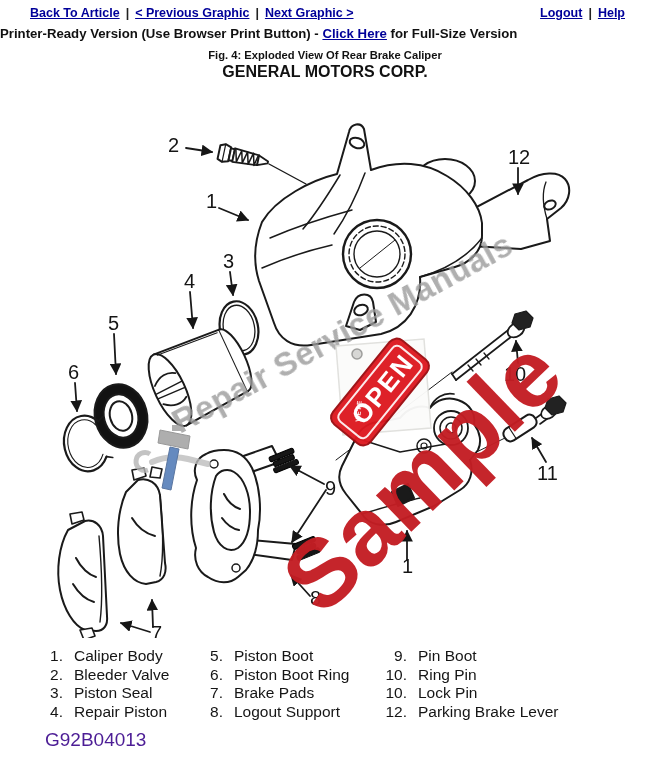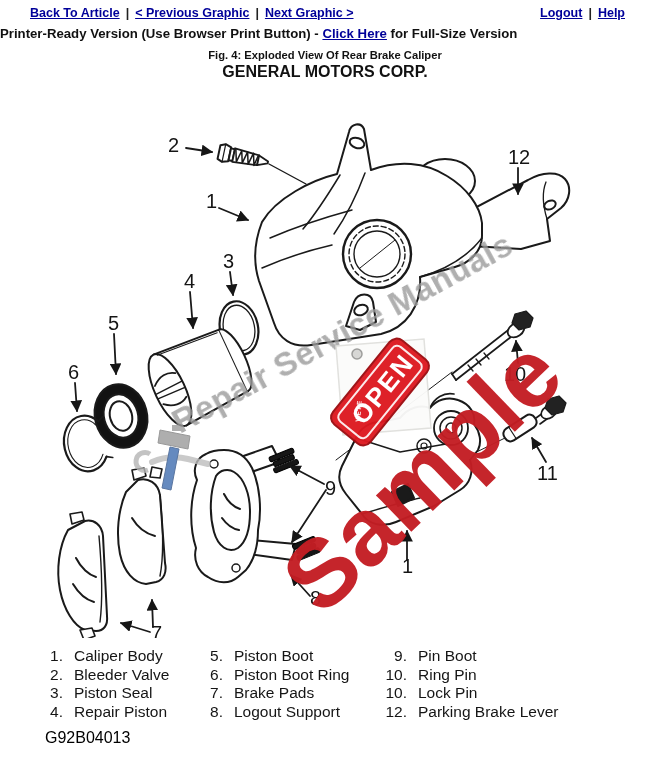--- a/index.html
+++ b/index.html
@@ -30,21 +30,21 @@
   .legend-col{position:absolute;font-size:15.5px;color:#151515;line-height:18.5px;}
   #lcol1{left:45px;top:647px;}
   #lcol2{left:205px;top:647px;}
   #lcol3{left:380px;top:647px;}
   .lrow{display:flex;}
   .lnum{display:inline-block;text-align:right;white-space:pre;}
   #lcol1 .lnum,#lcol2 .lnum{width:18px;}
   #lcol3 .lnum{width:27px;}
   .llab{margin-left:11px;white-space:nowrap;}
 
-  .docnum{position:absolute;left:45px;top:729px;font-size:16px;color:#000000;}
+  .docnum{position:absolute;left:45px;top:729px;font-size:19px;color:#4c1d95;}
 </style>
 </head>
 <body>
 
 <div id="page">
 
   <div class="nav">
     <div class="navgroup">
       <span class="navlink">Back To Article</span>
       <span class="navsep">|</span>

